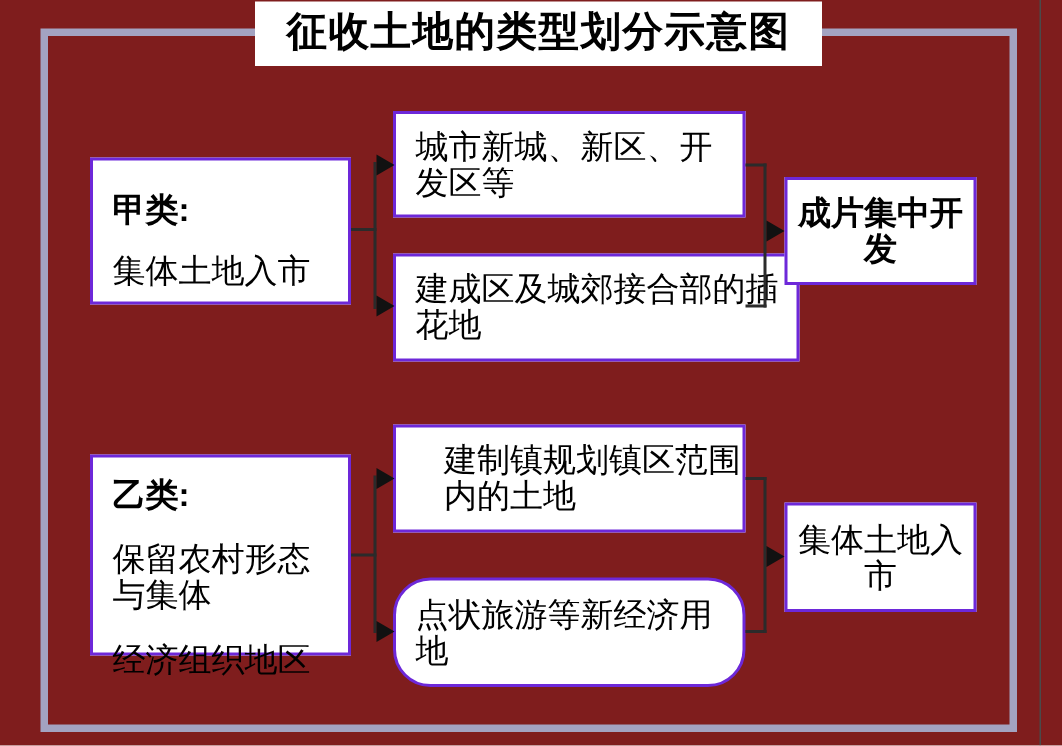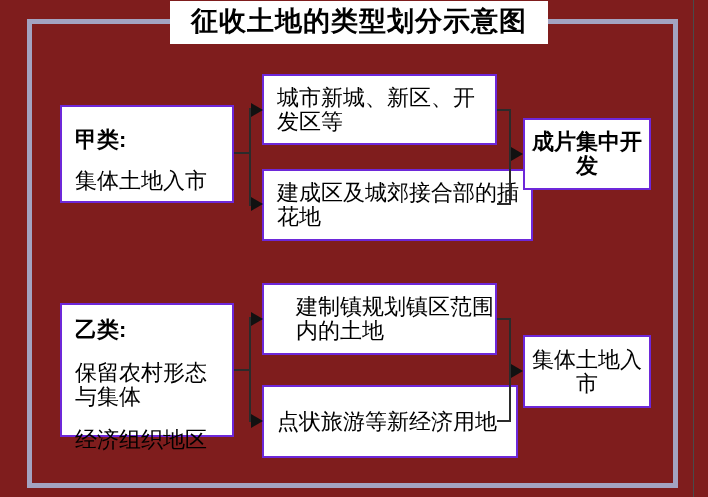--- a/index.html
+++ b/index.html
@@ -23,21 +23,21 @@
   .src .head{font-weight:bold;}
   .mid{display:flex;align-items:center;padding-left:13px;}
   .res{display:flex;align-items:center;justify-content:center;text-align:center;}
   .res.bold{font-weight:bold;}
 
   .box-a{left:60px;top:105px;width:174px;height:98px;gap:17px;justify-content:center;}
   .box-b{left:60px;top:303px;width:174px;height:134px;}
   .box-m1{left:262px;top:74px;width:235px;height:71px;}
   .box-m2{left:262px;top:169px;width:271px;height:72px;}
   .box-m3{left:262px;top:283px;width:235px;height:72px;padding-left:32px;}
-  .box-m4{left:262px;top:385px;width:256px;height:73px;}
+  .box-m4{left:262px;top:385px;width:235px;height:73px;border-radius:25px;}
   .box-r1{left:523px;top:118px;width:128px;height:72px;}
   .box-r2{left:523px;top:335px;width:128px;height:73px;}
 
   
   .line{position:absolute;background:#2b2b2b;}
   .arrow{position:absolute;width:0;height:0;
          border-top:7px solid transparent;border-bottom:7px solid transparent;
          border-left:12px solid #111;}
 </style>
 </head>

